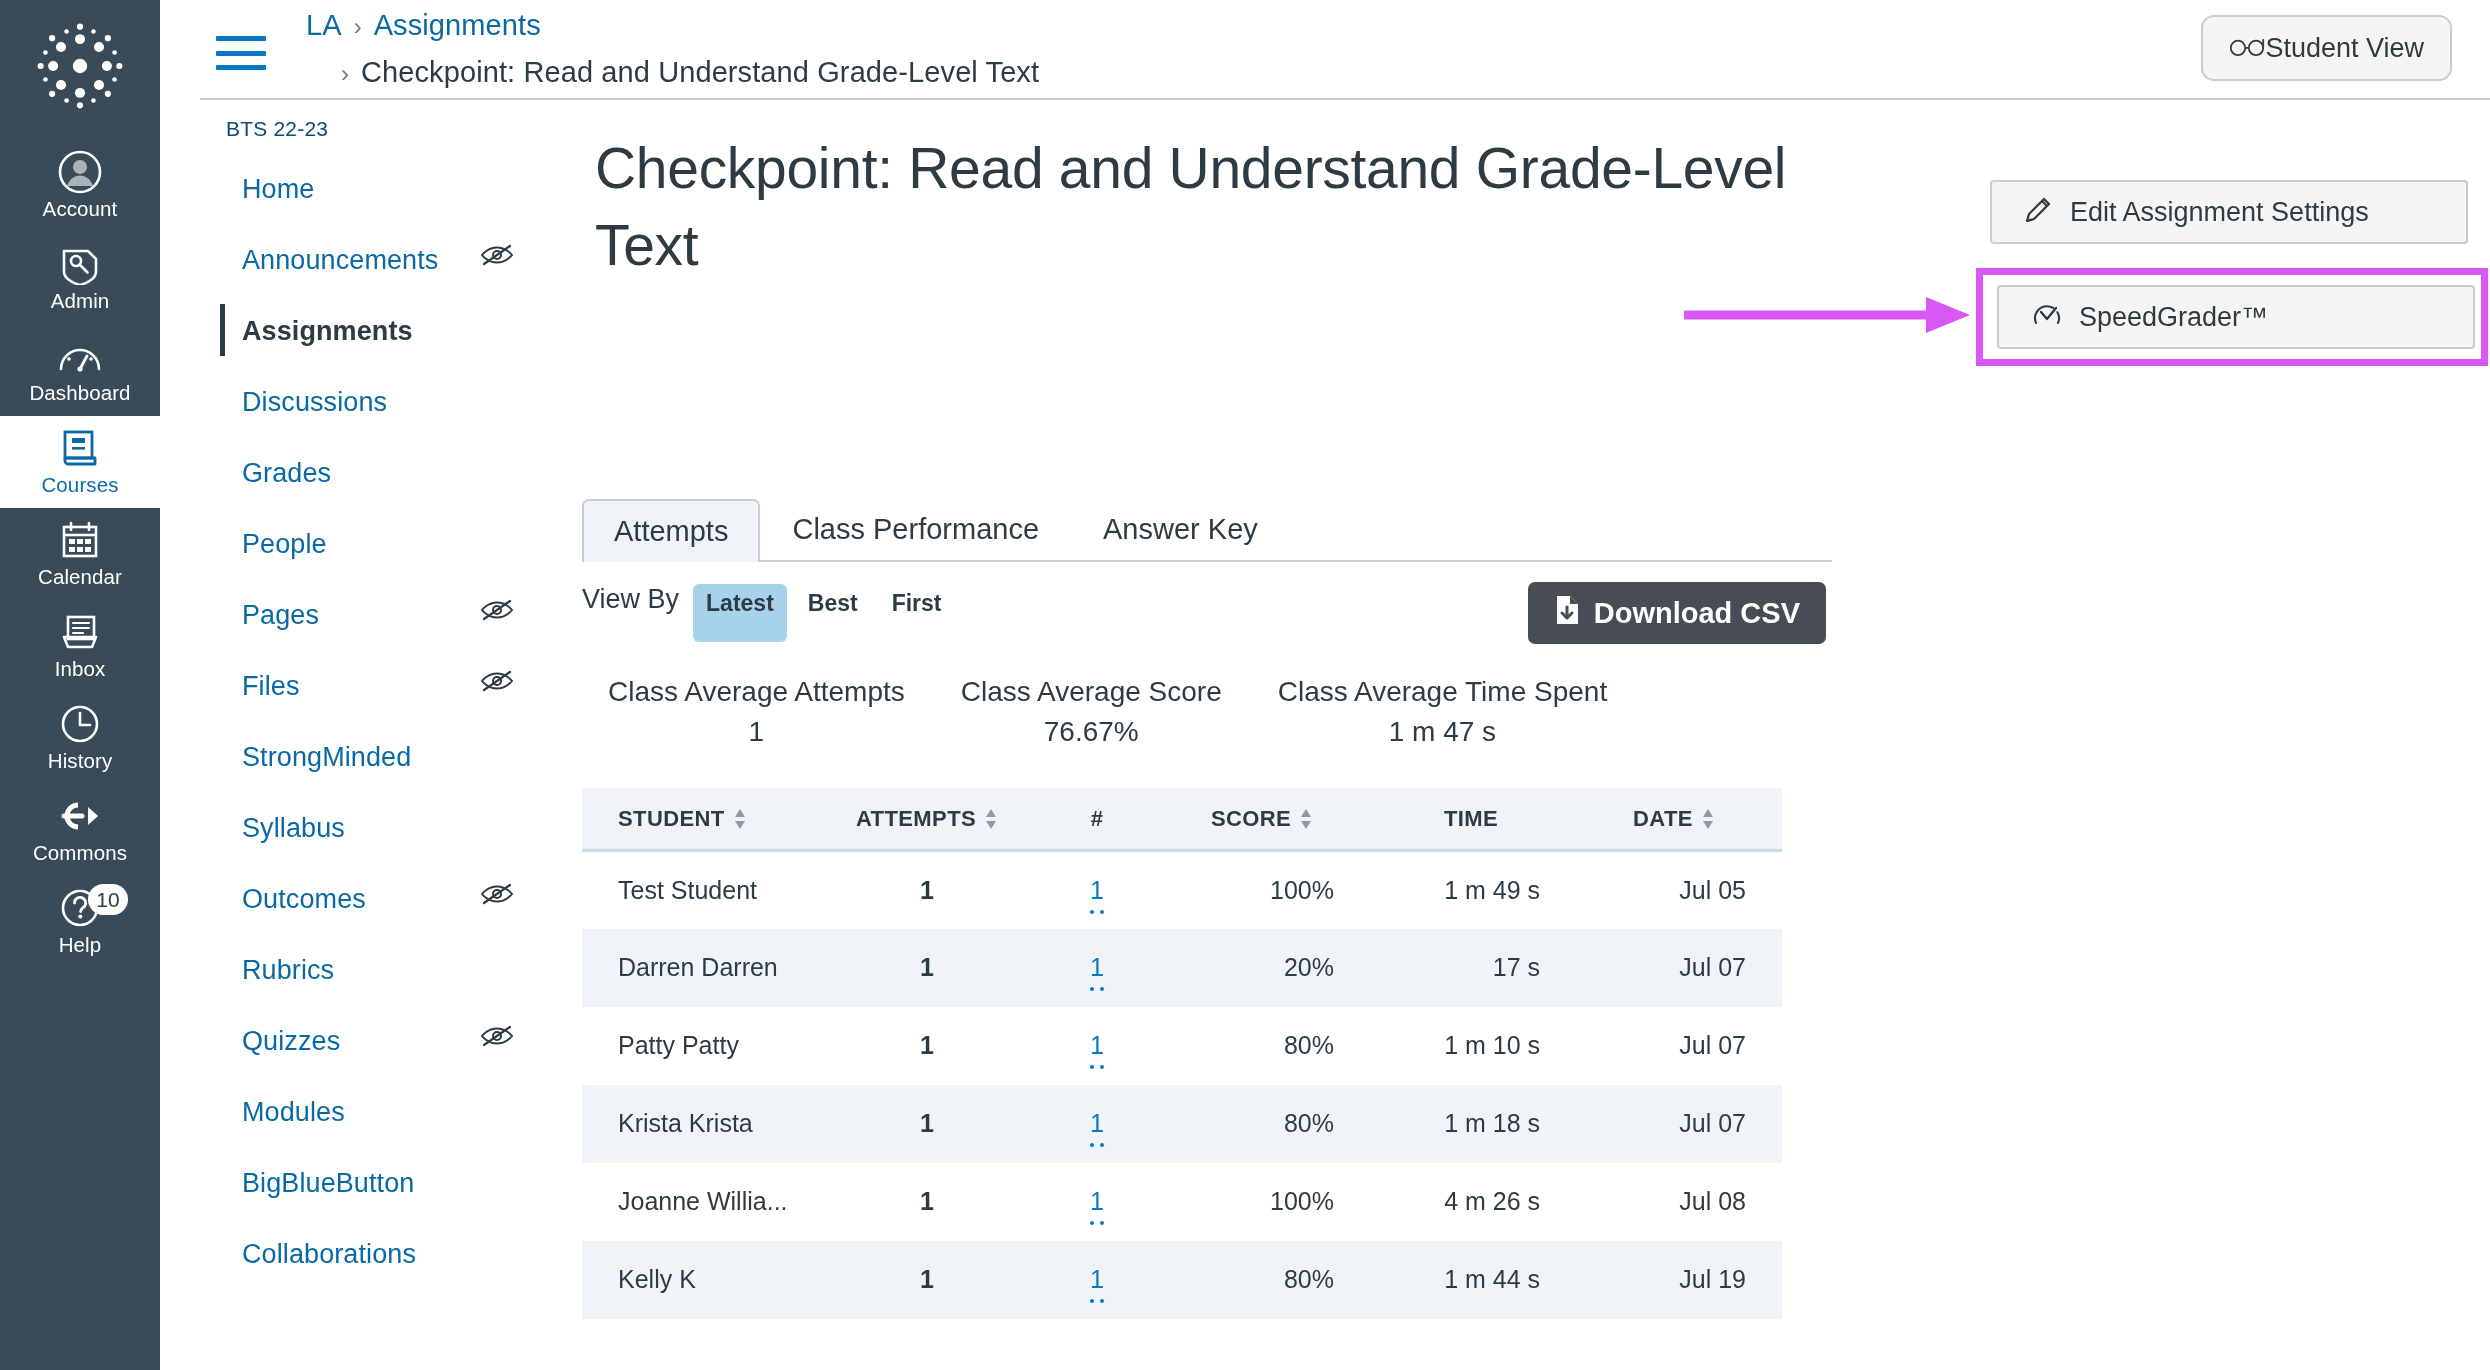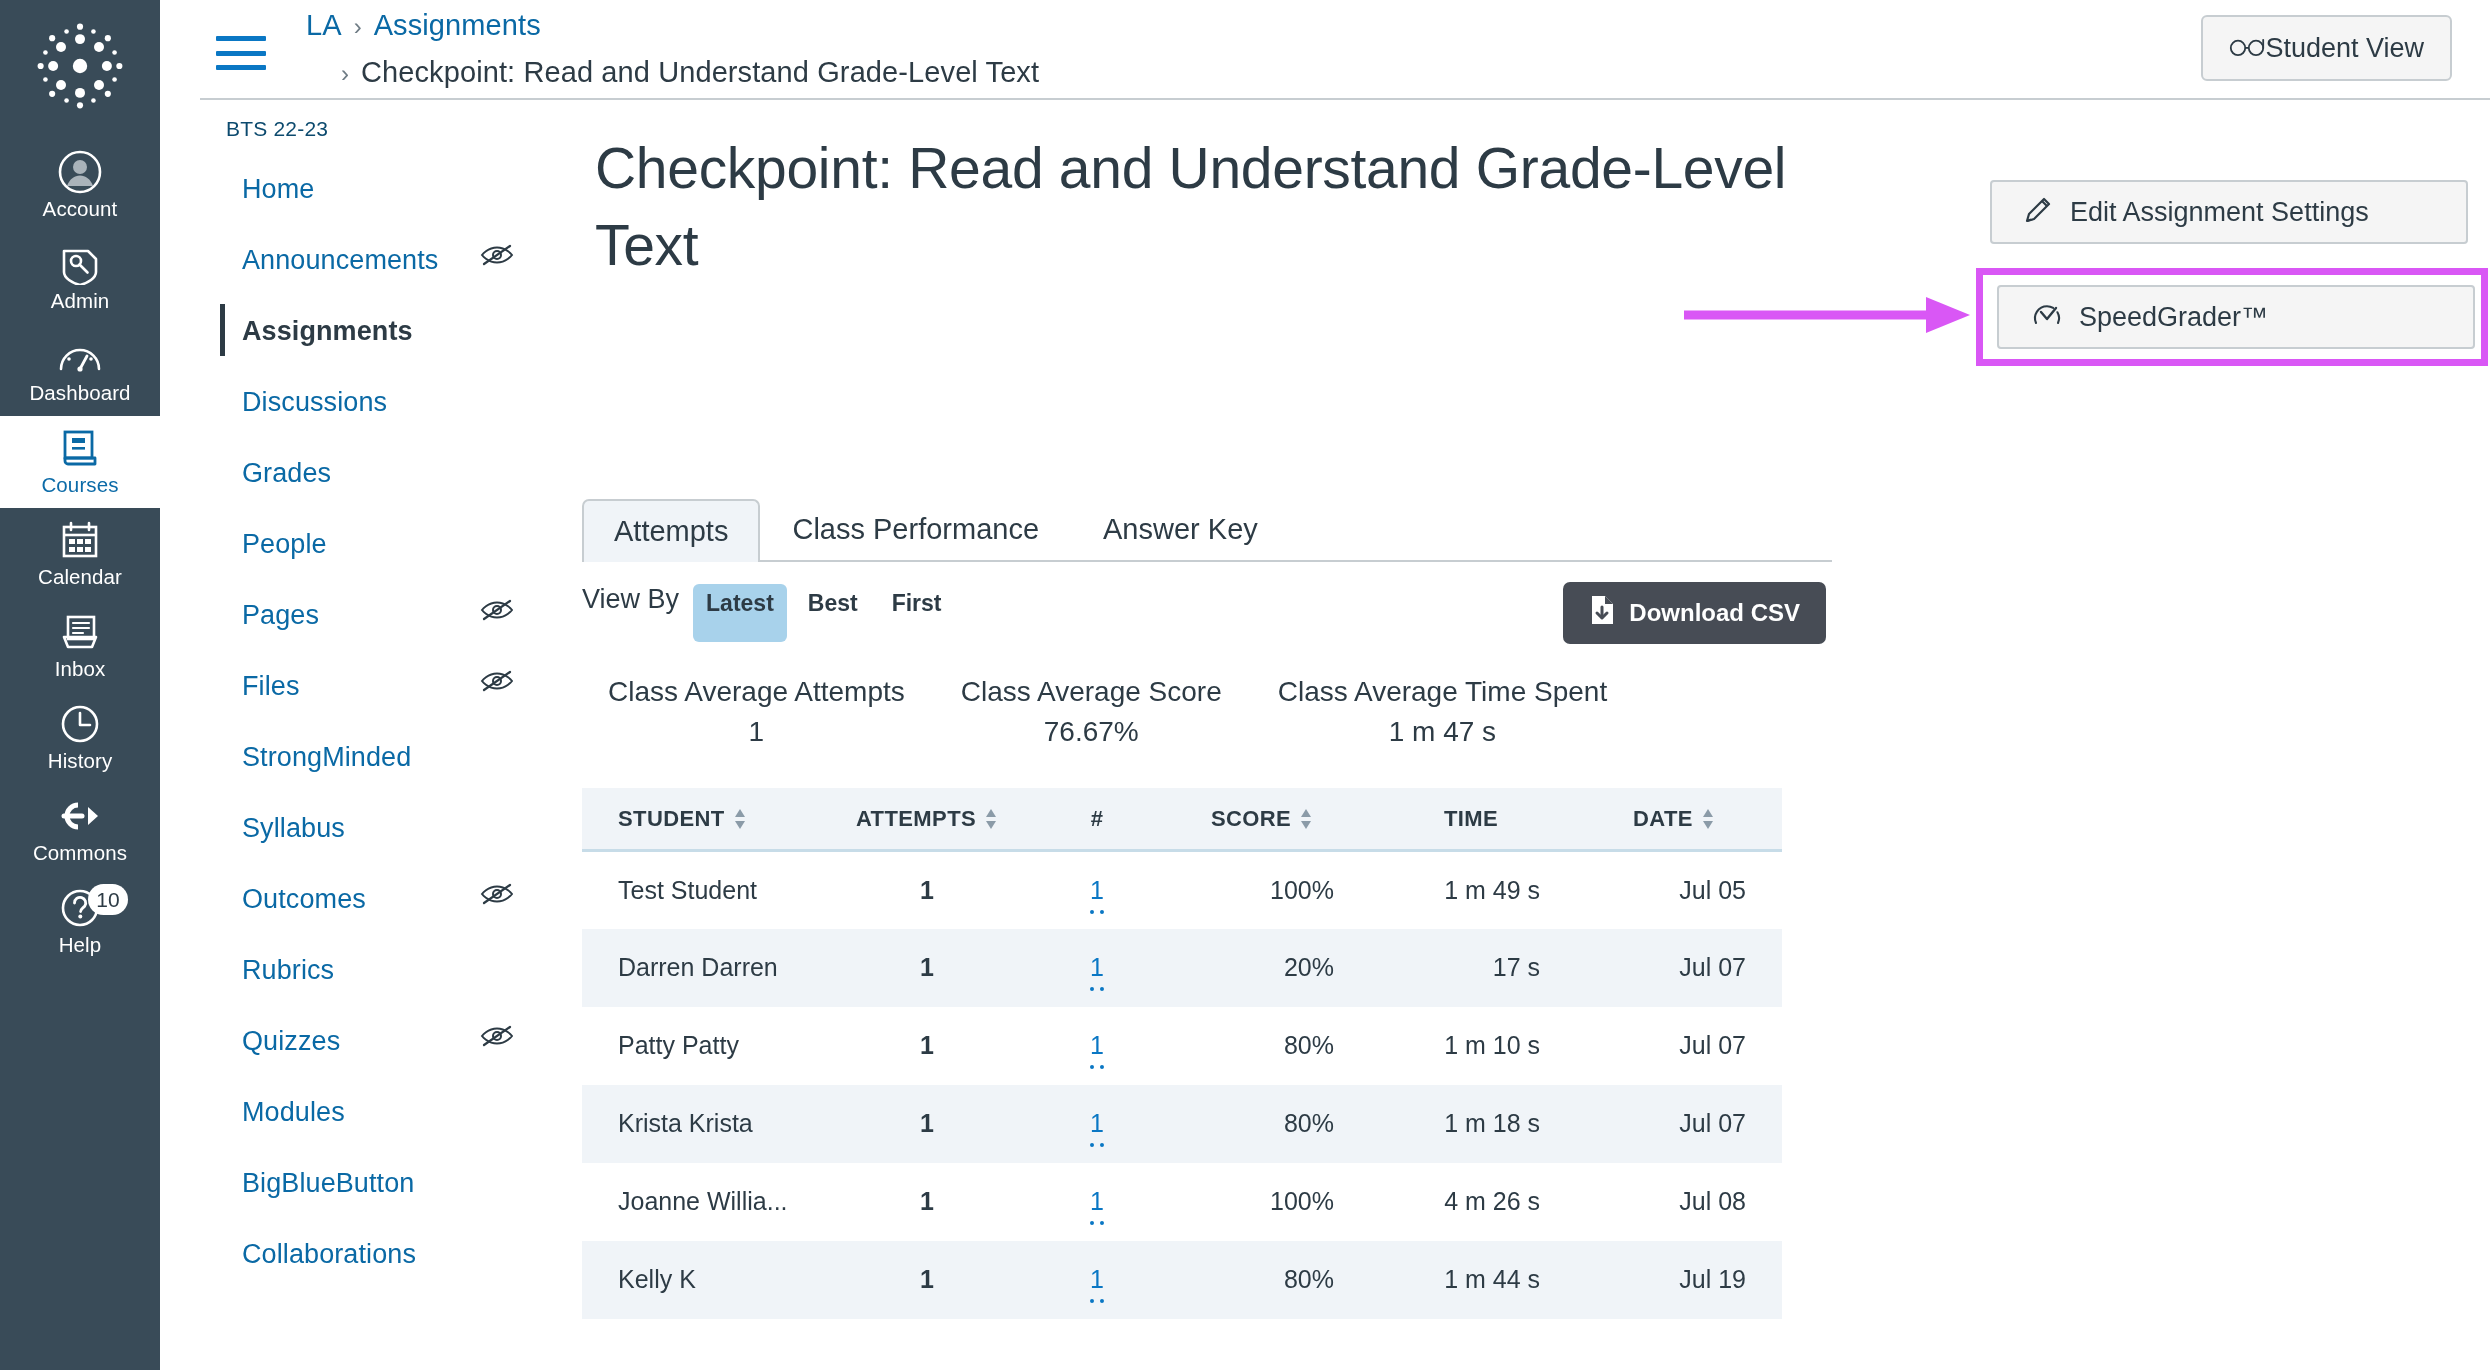--- a/index.html
+++ b/index.html
@@ -98,21 +98,21 @@
   .bc-line.second { margin-top: 9px; padding-left: 23px; }
   .bc-link {
     font-size: 29px; color: #0A69A5; text-decoration: none;
     line-height: 38px; letter-spacing: .1px;
   }
   .bc-sep { color: #6F7C85; font-size: 24px; margin: 0 12px; }
   .bc-current { font-size: 29px; color: #2D3B45; line-height: 38px; letter-spacing: .1px; }
   #student-view-btn {
     position: absolute; right: 38px; top: 15px;
     height: 66px; padding: 0 26px;
-    background: #F5F5F5; border: 2px solid #C7CDD1; border-radius: 6px;
+    background: #F5F5F5; border: 2px solid #C7CDD1; border-radius: 13px;
     display: flex; align-items: center; gap: 0;
     font-size: 27px; color: #2D3B45; cursor: pointer;
     font-family: "Liberation Sans", sans-serif;
   }
 
   
   #content { position: absolute; left: 580px; top: 100px; width: 1910px; height: 1270px; }
   #page-title {
     position: absolute; left: 15px; top: 30px;
     width: 1200px;
@@ -157,21 +157,21 @@
   #viewby-label { font-size: 27px; color: #2D3B45; margin-right: 14px; }
   .vb-opt {
     font-size: 23px; font-weight: 700; color: #2D3B45;
     padding: 6px 13px; border-radius: 6px; margin-right: 8px; cursor: pointer;
   }
   .vb-opt.selected { background: #A8D2EB; }
   #download-csv {
     position: absolute; right: 6px; top: -2px;
     height: 62px; padding: 0 26px;
     background: #474C55; color: #ffffff; border: none; border-radius: 7px;
-    font-size: 24px; font-weight: 700;
+    font-size: 29px; font-weight: 700;
     display: flex; align-items: center; gap: 14px; cursor: pointer;
     font-family: "Liberation Sans", sans-serif;
   }
 
   
   #stats { display: flex; margin-top: 32px; padding-left: 26px; gap: 56px; }
   .stat { text-align: center; }
   .stat-label { font-size: 28px; color: #2D3B45; line-height: 36px; }
   .stat-value { font-size: 28px; color: #2D3B45; line-height: 40px; margin-top: 2px; }
 

